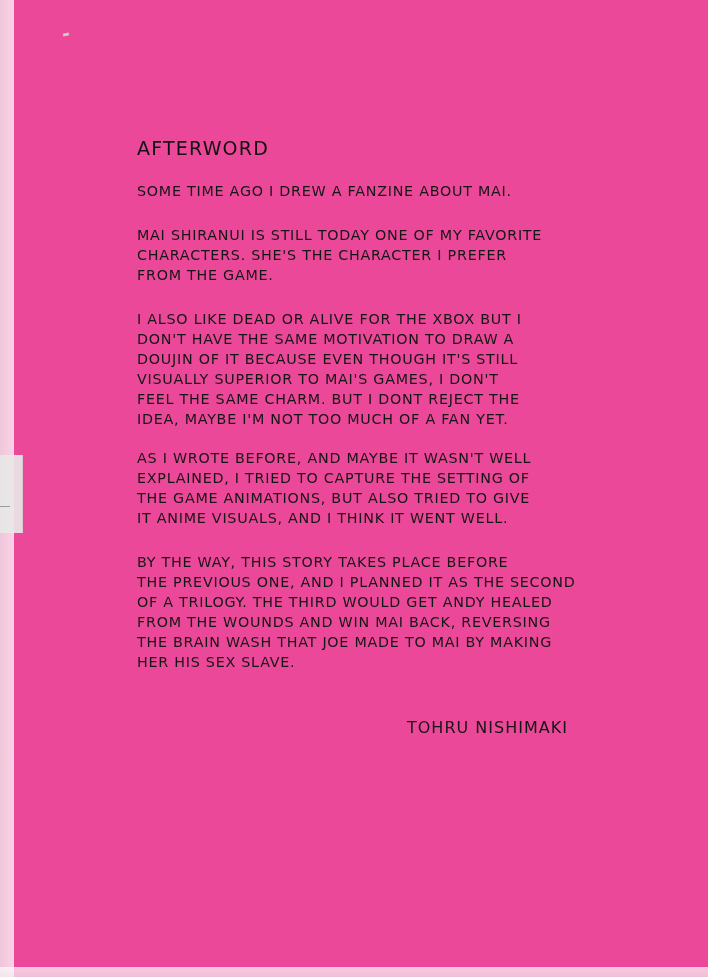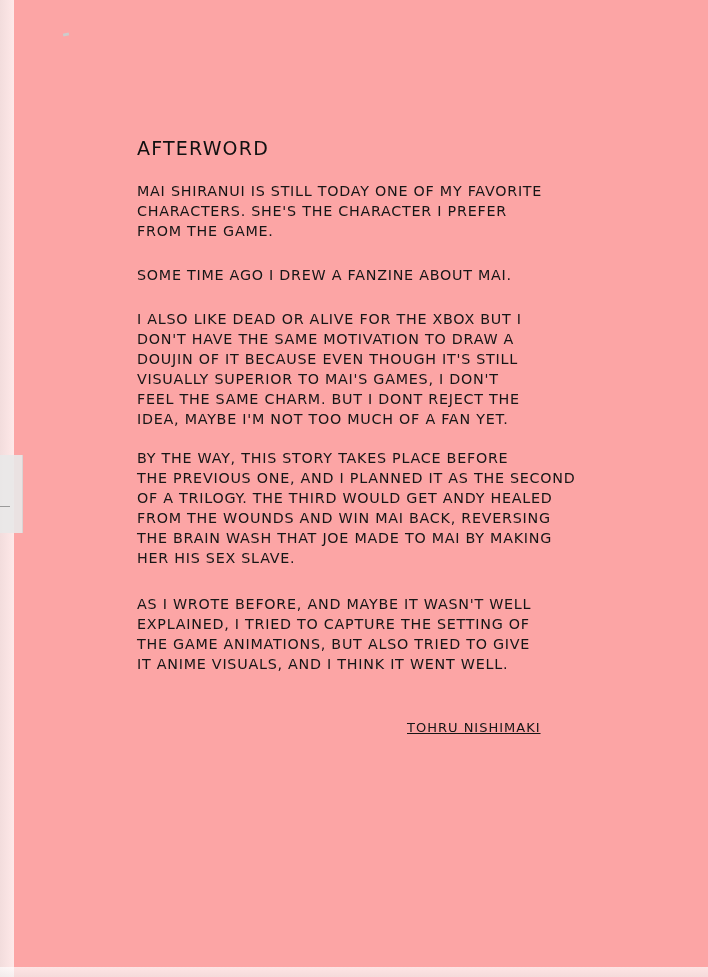--- a/index.html
+++ b/index.html
@@ -11,21 +11,21 @@
     width: 708px;
     height: 977px;
     overflow: hidden;
     font-family: "DejaVu Sans", sans-serif;
     color: #111111;
   }
   .page {
     position: relative;
     width: 708px;
     height: 977px;
-    background: #fca5a5;
+    background: #ec4899;
   }
   
   .scan-edge-left {
     position: absolute;
     left: 0;
     top: 0;
     width: 14px;
     height: 977px;
     background: linear-gradient(to right, #efefef, #ffffff);
     opacity: 0.75;
@@ -95,58 +95,57 @@
   .para.gap-lg {
     margin-bottom: 24px;
   }
   .para.gap-xl {
     margin-bottom: 26px;
   }
 
   .signature {
     margin-top: 46px;
     padding-left: 270px;
-    font-size: 13px;
+    font-size: 16px;
     letter-spacing: 1px;
     color: #161616;
-    text-decoration: underline;
   }
 </style>
 </head>
 <body>
 
 <div class="page">
 
   <div class="scan-edge-left"></div>
   <div class="scan-tab"></div>
   <div class="scan-tab-line"></div>
   <div class="scan-mark-top"></div>
   <div class="scan-edge-bottom"></div>
 
   <div class="content">
 
     <h1 class="title">AFTERWORD</h1>
 
+    <p class="para gap-lg">SOME TIME AGO I DREW A FANZINE ABOUT MAI.</p>
     <p class="para gap-lg">MAI SHIRANUI IS STILL TODAY ONE OF MY FAVORITE
 CHARACTERS. SHE'S THE CHARACTER I PREFER
 FROM THE GAME.</p>
-    <p class="para gap-lg">SOME TIME AGO I DREW A FANZINE ABOUT MAI.</p>
     <p class="para">I ALSO LIKE DEAD OR ALIVE FOR THE XBOX BUT I
 DON'T HAVE THE SAME MOTIVATION TO DRAW A
 DOUJIN OF IT BECAUSE EVEN THOUGH IT'S STILL
 VISUALLY SUPERIOR TO MAI'S GAMES, I DON'T
 FEEL THE SAME CHARM. BUT I DONT REJECT THE
 IDEA, MAYBE I'M NOT TOO MUCH OF A FAN YET.</p>
+    <p class="para gap-lg">AS I WROTE BEFORE, AND MAYBE IT WASN'T WELL
+EXPLAINED, I TRIED TO CAPTURE THE SETTING OF
+THE GAME ANIMATIONS, BUT ALSO TRIED TO GIVE
+IT ANIME VISUALS, AND I THINK IT WENT WELL.</p>
     <p class="para gap-xl">BY THE WAY, THIS STORY TAKES PLACE BEFORE
 THE PREVIOUS ONE, AND I PLANNED IT AS THE SECOND
 OF A TRILOGY. THE THIRD WOULD GET ANDY HEALED
 FROM THE WOUNDS AND WIN MAI BACK, REVERSING
 THE BRAIN WASH THAT JOE MADE TO MAI BY MAKING
 HER HIS SEX SLAVE.</p>
-    <p class="para gap-lg">AS I WROTE BEFORE, AND MAYBE IT WASN'T WELL
-EXPLAINED, I TRIED TO CAPTURE THE SETTING OF
-THE GAME ANIMATIONS, BUT ALSO TRIED TO GIVE
-IT ANIME VISUALS, AND I THINK IT WENT WELL.</p>
 
     <div class="signature">TOHRU NISHIMAKI</div>
 
   </div>
 </div>
 
 </body></html>

